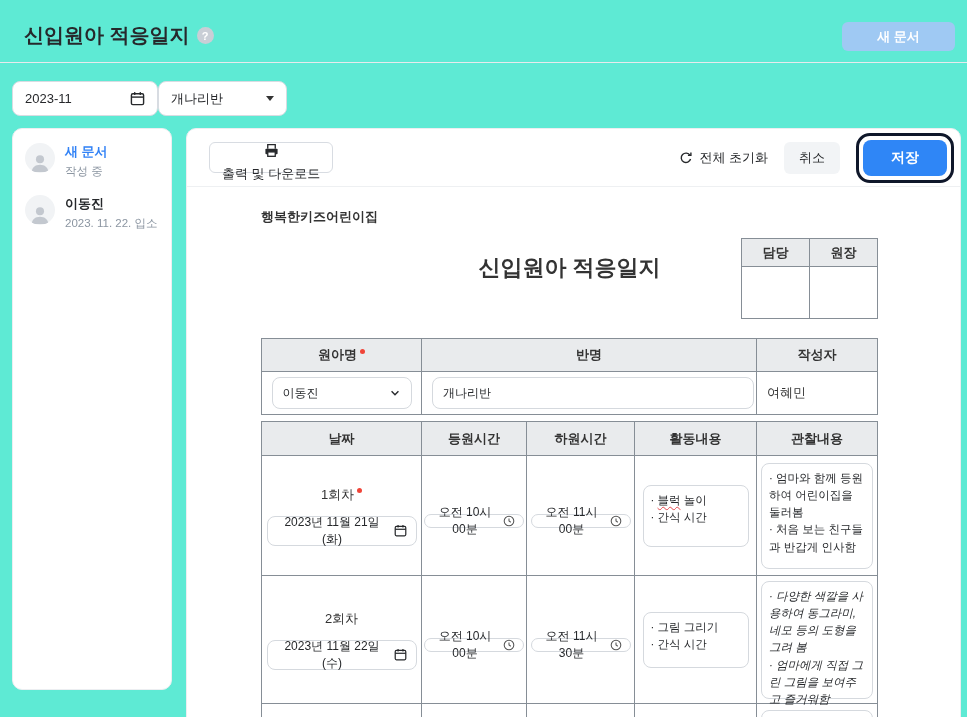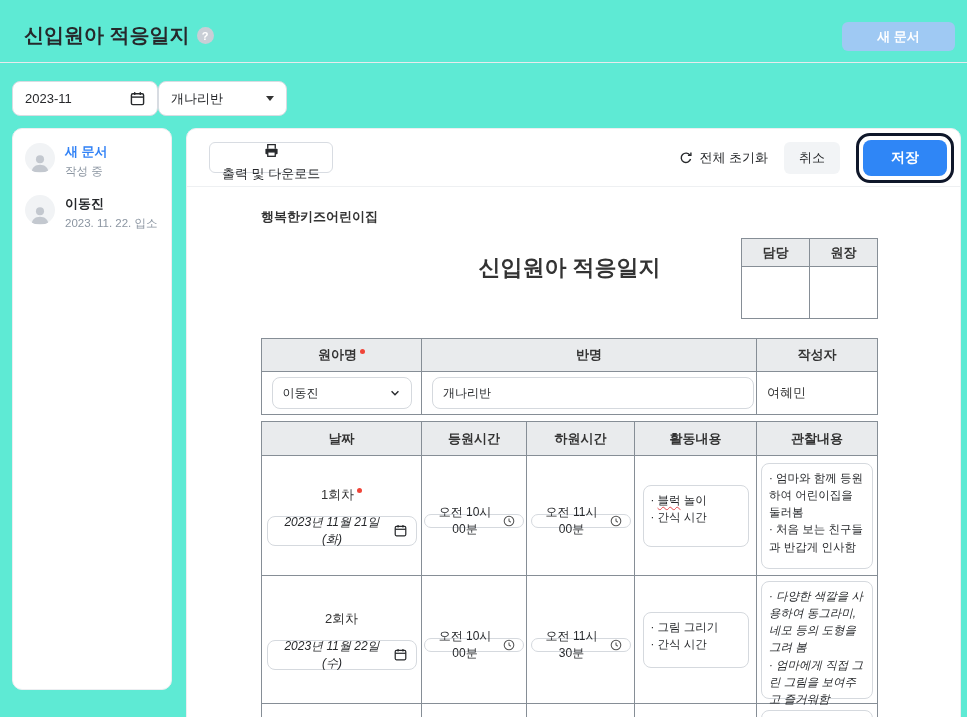--- a/index.html
+++ b/index.html
@@ -57,21 +57,21 @@
 
   .log-table { position:absolute; left:74px; top:292px; width:617px; }
   .log-table th { height:34px; }
   .log-table td { background:#fff; }
 
   .req-dot { display:inline-block; width:5px; height:5px; border-radius:50%; background:#f04438; vertical-align:super; margin-left:3px; }
 
   .chip { display:inline-flex; align-items:center; justify-content:space-between; gap:6px; background:#fff; border:1px solid #d5d9de; border-radius:8px; font-size:12px; color:#26282b; cursor:pointer; }
   .chip-select { width:140px; height:32px; padding:0 10px; }
   .chip-input { width:322px; height:32px; padding:0 10px; justify-content:flex-start; cursor:text; }
-  .chip-date { width:150px; height:30px; padding:0 9px; margin-top:12px;font-style:italic; }
+  .chip-date { width:150px; height:30px; padding:0 9px; margin-top:12px; }
   .chip-time { width:100px; height:14px; padding:0 8px; }
 
   .session-label { font-size:13px; color:#333; }
   .memo-box { margin:0 auto; border:1px solid #d5d9de; border-radius:8px; background:#fff; text-align:left; font-size:11.5px; line-height:1.5; color:#26282b; padding:6px 7px; white-space:pre-line; cursor:text; }
   .act-box { width:106px; height:62px; }
   .obs-box1 { width:112px; height:106px; }
   .obs-box2 { width:112px; height:118px;font-style:italic; }
   .obs-box3 { width:112px; height:34px; margin-top:6px; }
   .wavy { text-decoration:underline; text-decoration-style:wavy; text-decoration-color:#e5484d; text-decoration-thickness:1px; text-underline-offset:2px; }
 

